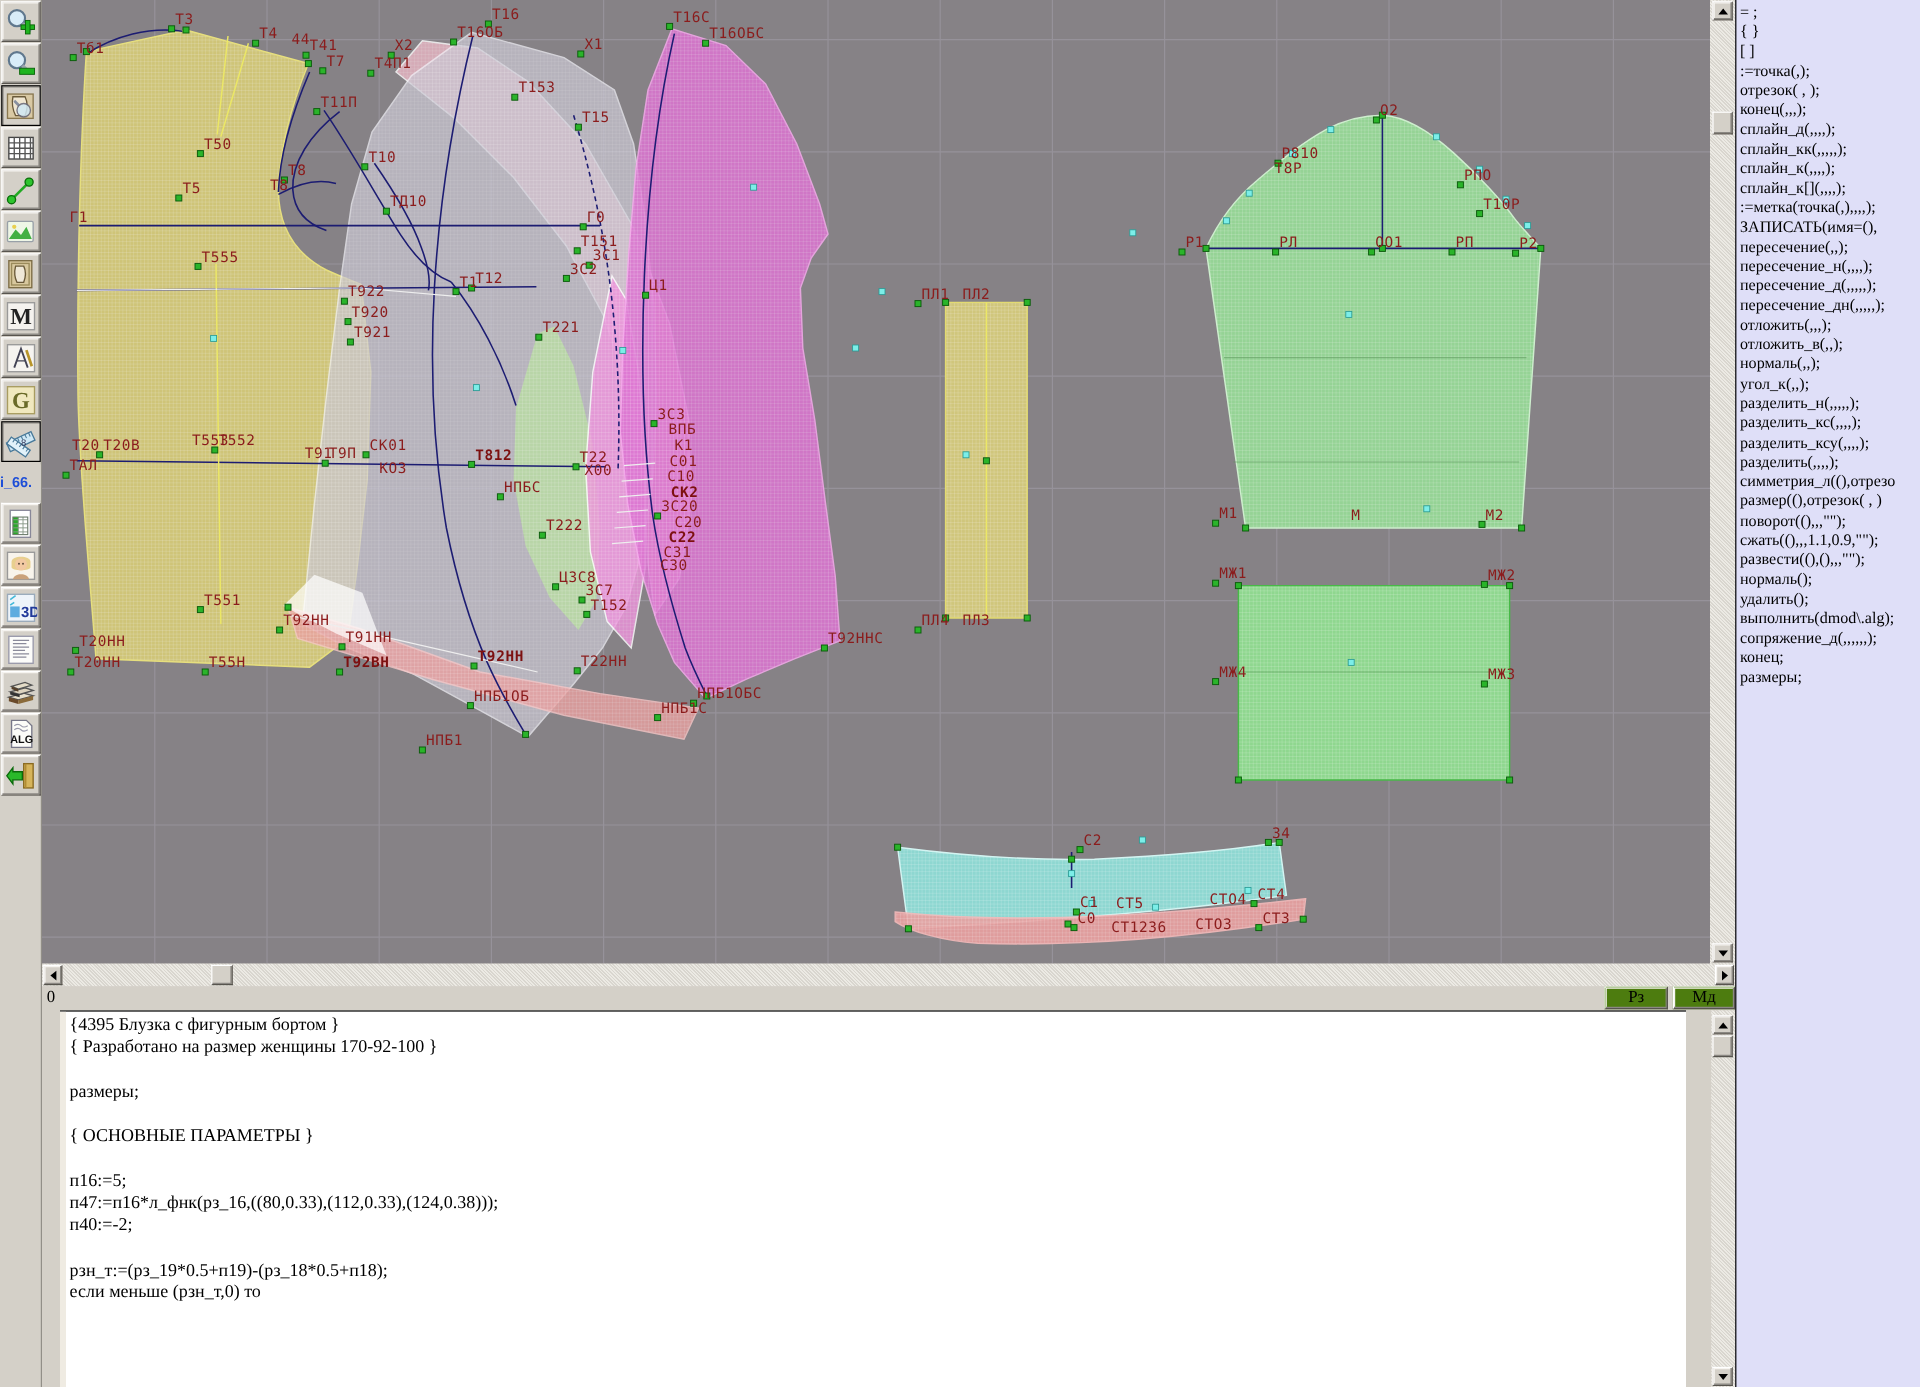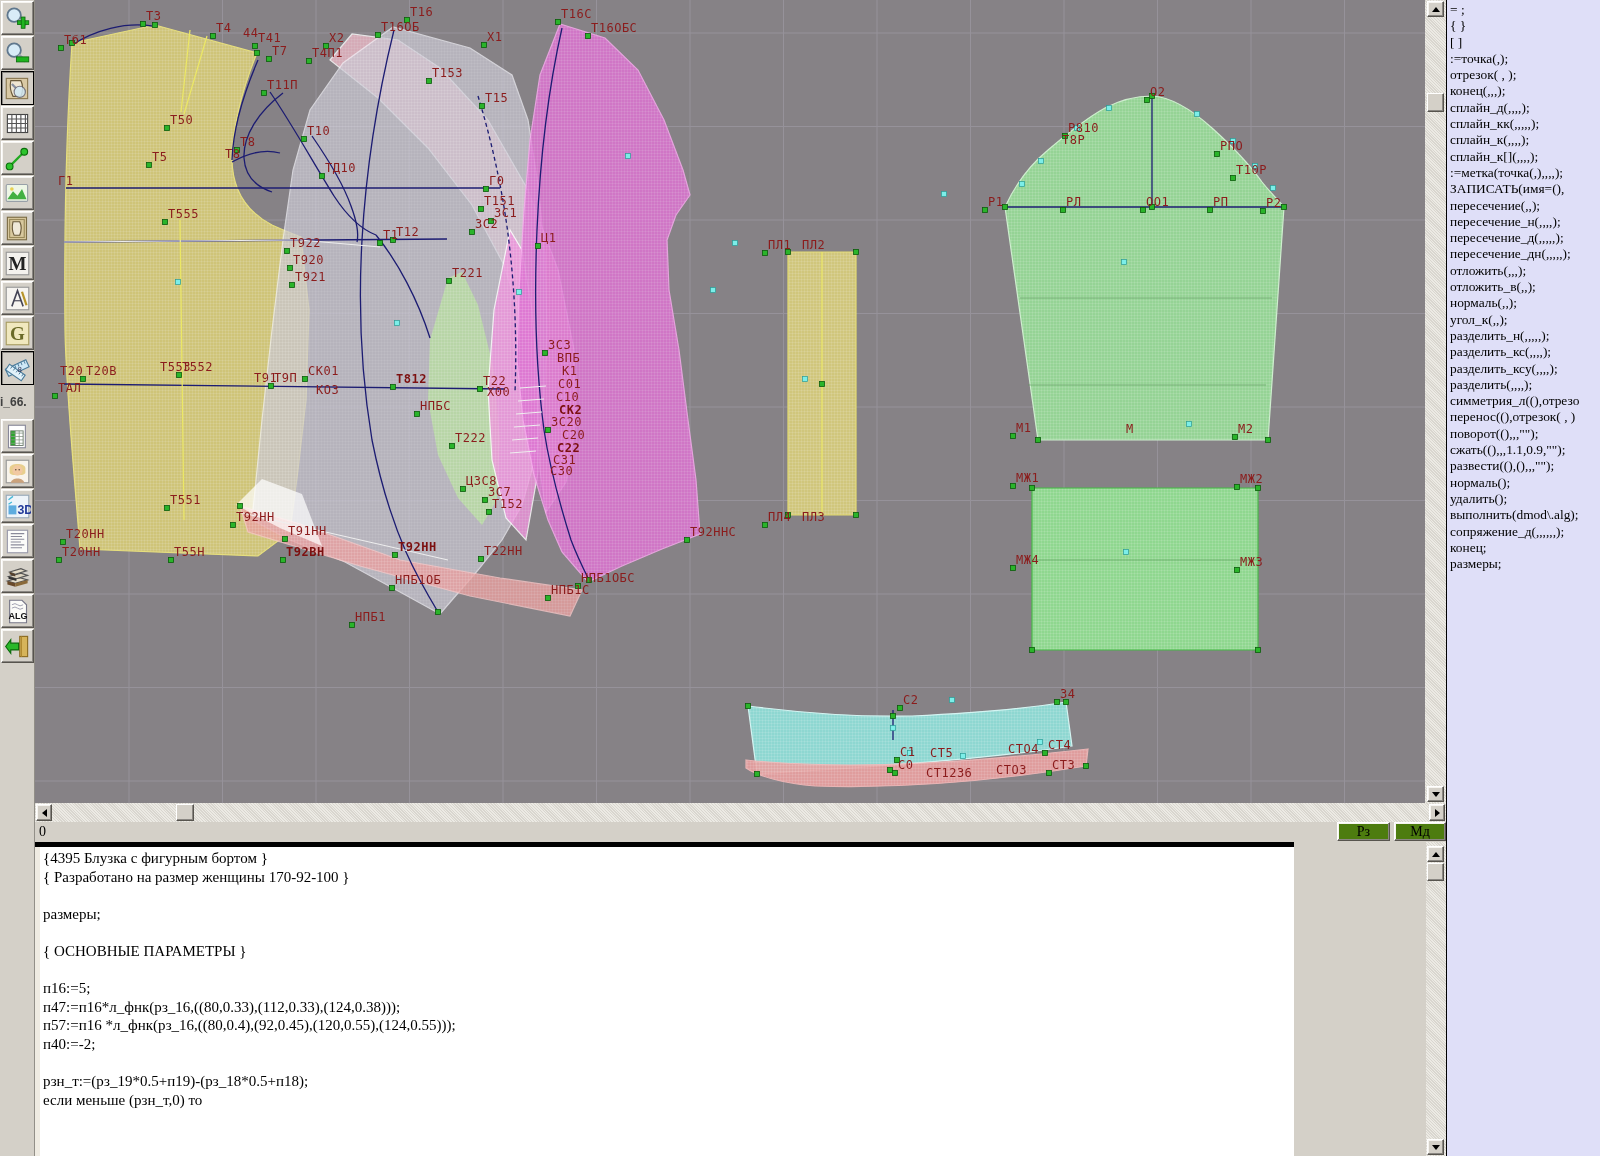--- a/index.html
+++ b/index.html
@@ -9,21 +9,21 @@
   
   #toolbar{position:absolute;left:0;top:0;width:35px;height:1156px;background:#d4d0c8;
            border-right:1px solid #928f88;box-sizing:border-box}
   .tool{width:33px;height:34px;margin:1px 0 1px 1px;background:#d4d0c8;box-sizing:border-box;
         border:1px solid;border-color:#ffffff #57544e #57544e #ffffff;
         box-shadow:inset -1px -1px 0 #8a8782,inset 1px 1px 0 #f6f4f0;
         display:flex;align-items:center;justify-content:center;overflow:hidden}
   .tool.active{border:1px solid #000;box-shadow:inset 1px 1px 0 #8a8782}
   .tool svg{width:27px;height:27px;display:block}
   .tool-label{width:34px;height:30px;margin:2px 0;display:flex;align-items:center;
-              font:bold 12px "Liberation Sans",sans-serif;color:#404040;background:#d4d0c8}
+              font:bold 12px "Liberation Sans",sans-serif;color:#1d4ed8;background:#d4d0c8}
 
   
   #canvas-wrap{position:absolute;left:35px;top:0;width:1390px;height:803px;background:#868286}
   #canvas-svg{display:block}
 
   
   .sb{position:absolute;background:repeating-linear-gradient(45deg,#eceae4 0 1px,#d9d6cf 1px 2px)}
   .sb-btn{position:absolute;background:#d4d0c8;box-sizing:border-box;
           border:1px solid;border-color:#ffffff #57544e #57544e #ffffff;
           box-shadow:inset -1px -1px 0 #8a8782,inset 1px 1px 0 #f6f4f0;
@@ -38,22 +38,22 @@
 
   
   #statusrow{position:absolute;left:35px;top:822px;width:1411px;height:20px;background:#d4d0c8}
   #status-left{position:absolute;left:4px;top:2px;font:14px "Liberation Serif",serif;color:#000}
   .status-btn{position:absolute;top:0;height:19px;box-sizing:border-box;background:#4d7c0f;
               border:1px solid;border-color:#ffffff #57544e #57544e #ffffff;
               box-shadow:inset -1px -1px 0 #8a8782,inset 1px 1px 0 #f6f4f0;
               font:14px "Liberation Serif",serif;display:flex;align-items:center;justify-content:center}
 
   
-  #editor{position:absolute;left:35px;top:842px;width:1259px;height:314px;background:#ffffff;
-          border-top:5px solid #000000;box-sizing:border-box;overflow:hidden}
+  #editor{position:absolute;left:50px;top:842px;width:1355px;height:314px;background:#ffffff;
+          border-top:1px solid #000000;box-sizing:border-box;overflow:hidden}
   #editor-gutter{position:absolute;left:0;top:0;width:5px;height:314px;background:#efebe2}
   #editor-text{position:absolute;left:8px;top:3px;right:0}
   .code-line{height:18.6px;font:15px "Liberation Serif",serif;color:#000;white-space:pre}
 
   
   #rightpanel{position:absolute;left:1446px;top:0;width:154px;height:1156px;background:#dfdff8;
               border-left:1px solid #000;box-sizing:border-box;overflow:hidden}
   #cmd-list{padding:2px 0 0 3px}
   .cmd-line{font:13.4px "Liberation Serif",serif;color:#000;line-height:16.3px;white-space:pre;overflow:hidden}
 </style>
@@ -613,21 +613,20 @@
   <div id="editor-text">
       <div class="code-line">{4395 Блузка с фигурным бортом }</div>
       <div class="code-line">{ Разработано на размер женщины 170-92-100 }</div>
       <div class="code-line">&nbsp;</div>
       <div class="code-line">размеры;</div>
       <div class="code-line">&nbsp;</div>
       <div class="code-line">{ ОСНОВНЫЕ ПАРАМЕТРЫ }</div>
       <div class="code-line">&nbsp;</div>
       <div class="code-line">п16:=5;</div>
       <div class="code-line">п47:=п16*л_фнк(рз_16,((80,0.33),(112,0.33),(124,0.38)));</div>
-      <div class="code-line">п57:=п16 *л_фнк(рз_16,((80,0.4),(92,0.45),(120,0.55),(124,0.55)));</div>
       <div class="code-line">п40:=-2;</div>
       <div class="code-line">&nbsp;</div>
       <div class="code-line">рзн_т:=(рз_19*0.5+п19)-(рз_18*0.5+п18);</div>
       <div class="code-line">если меньше (рзн_т,0) то</div>
     </div>
 </div>
 
 <div class="sb" style="left:1426px;top:842px;width:20px;height:314px">
   <div class="sb-btn" style="left:1px;top:4px;width:17px;height:16px">
       <div class="tri-up"></div>
@@ -658,21 +657,21 @@
       <div class="cmd-line">пересечение_дн(,,,,,);</div>
       <div class="cmd-line">отложить(,,,);</div>
       <div class="cmd-line">отложить_в(,,);</div>
       <div class="cmd-line">нормаль(,,);</div>
       <div class="cmd-line">угол_к(,,);</div>
       <div class="cmd-line">разделить_н(,,,,,);</div>
       <div class="cmd-line">разделить_кс(,,,,);</div>
       <div class="cmd-line">разделить_ксу(,,,,);</div>
       <div class="cmd-line">разделить(,,,,);</div>
       <div class="cmd-line">симметрия_л((),отрезо</div>
-      <div class="cmd-line">перенос((),отрезок( , )</div>
+      <div class="cmd-line">размер((),отрезок( , )</div>
       <div class="cmd-line">поворот((),,,"");</div>
       <div class="cmd-line">сжать((),,,1.1,0.9,"");</div>
       <div class="cmd-line">развести((),(),,,"");</div>
       <div class="cmd-line">нормаль();</div>
       <div class="cmd-line">удалить();</div>
       <div class="cmd-line">выполнить(dmod\.alg);</div>
       <div class="cmd-line">сопряжение_д(,,,,,,);</div>
       <div class="cmd-line">конец;</div>
       <div class="cmd-line">размеры;</div>
     </div>

